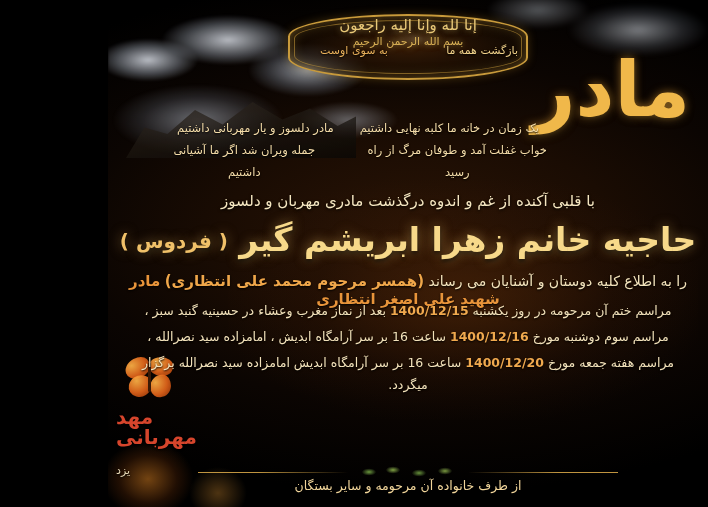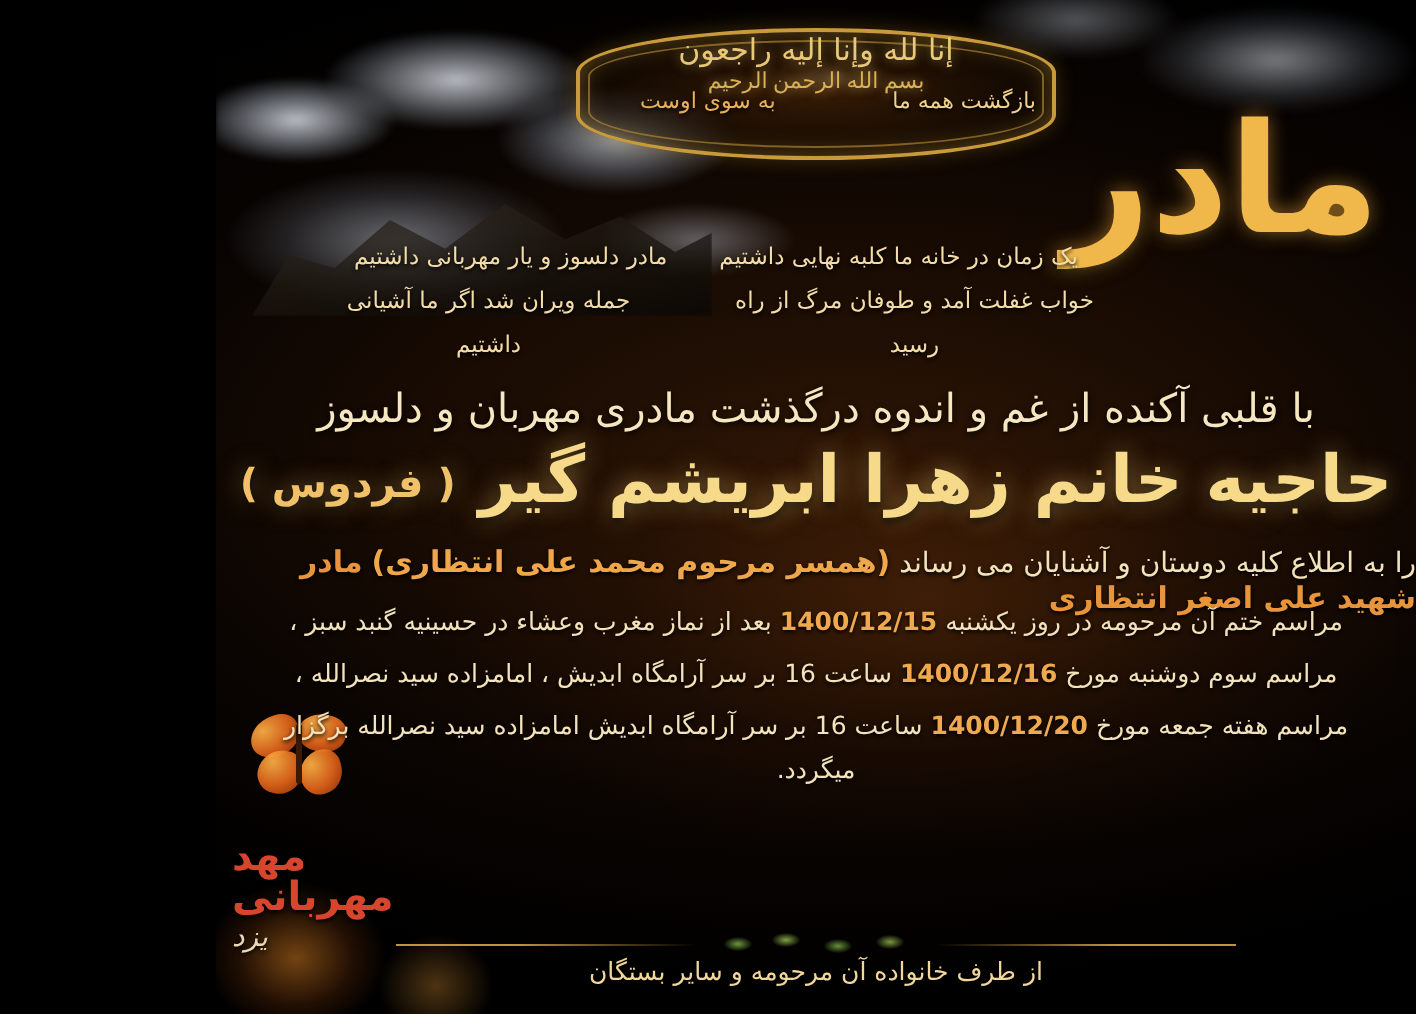--- a/index.html
+++ b/index.html
@@ -130,21 +130,21 @@
   .basmala {
     position: absolute;
     left: 0; right: 0; top: 16px;
     text-align: center;
     font-size: 15px;
     color: #e9c978;
     letter-spacing: 1px;
     text-shadow: 0 0 6px rgba(233,201,120,0.6);
     line-height: 1.25;
   }
-  .basmala .line2 { font-size: 11px; color: #d8b055; font-family: Liberation Serif, serif; }
+  .basmala .line2 { font-size: 11px; color: #d8b055; }
 
   .ribbon {
     position: absolute;
     top: 44px;
     font-size: 11px;
     color: #f1d28a;
     text-shadow: 0 1px 2px #000;
     white-space: nowrap;
   }
   .ribbon-right { right: 190px; }
@@ -183,21 +183,21 @@
     justify-content: center;
     gap: 26px;
   }
 
   
   .intro {
     position: absolute;
     left: 0; right: 0;
     top: 192px;
     text-align: center;
-    font-size: 20px;
+    font-size: 15px;
     color: #f6e7c1;
     text-shadow: 0 1px 3px #000;
   }
   .name {
     position: absolute;
     left: 0; right: 0;
     top: 218px;
     text-align: center;
     font-size: 33px;
     font-weight: bold;
@@ -207,21 +207,21 @@
   }
   .name .paren {
     font-size: 20px;
     color: #f0c169;
     vertical-align: middle;
   }
   .sub-line {
     position: absolute;
     left: 0; right: 0;
     top: 272px;
-    text-align: right;
+    text-align: center;
     font-size: 14px;
     color: #f3e3bb;
     text-shadow: 0 1px 2px #000;
   }
   .sub-line .hl {
     color: #f0a74a;
     font-weight: bold;
     font-size: 15px;
   }
   .sub-line .hl2 {
@@ -309,25 +309,24 @@
   }
   .watermark .wm-main {
     font-size: 20px;
     font-weight: bold;
     color: #d6452c;
     text-shadow: 0 1px 2px #000;
     line-height: 1;
     letter-spacing: -1px;
   }
   .watermark .wm-sub {
-    margin-top: 3px;
-    font-size: 14px;
+    margin-top: 17px;
+    font-size: 11px;
     color: #e7d9b6;
     text-shadow: 0 1px 2px #000;
-    font-style: italic;
   }
 </style>
 </head>
 <body>
 
 <div id="poster">
 
   <div class="clouds"></div>
   <div class="clouds-right"></div>
   <div class="mountain"></div>

